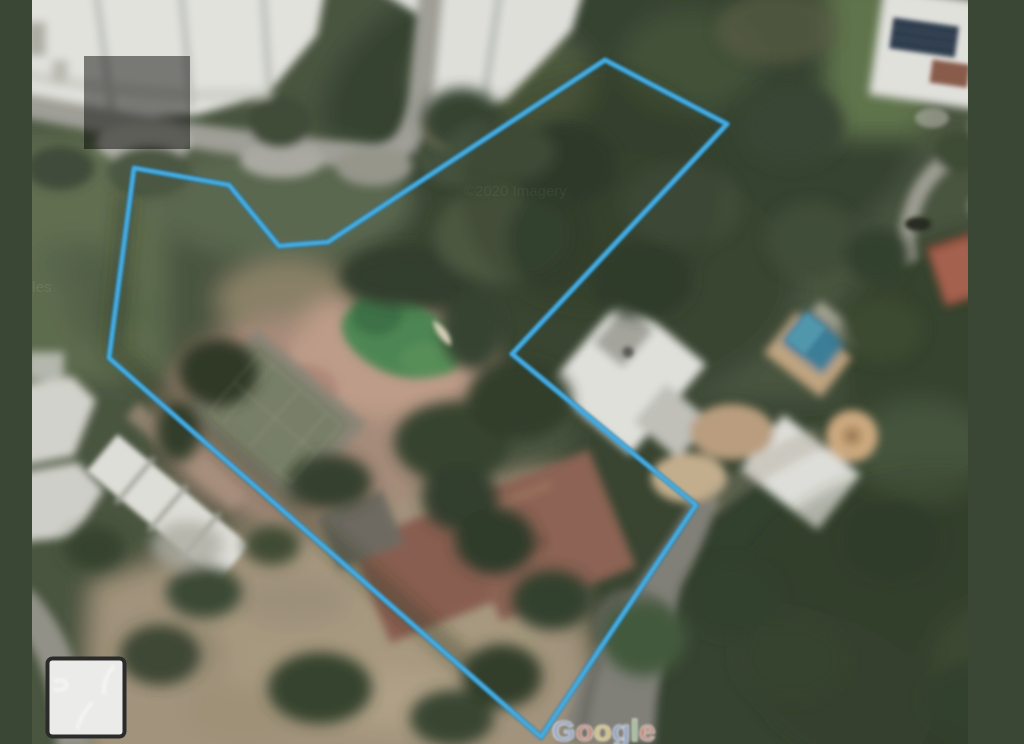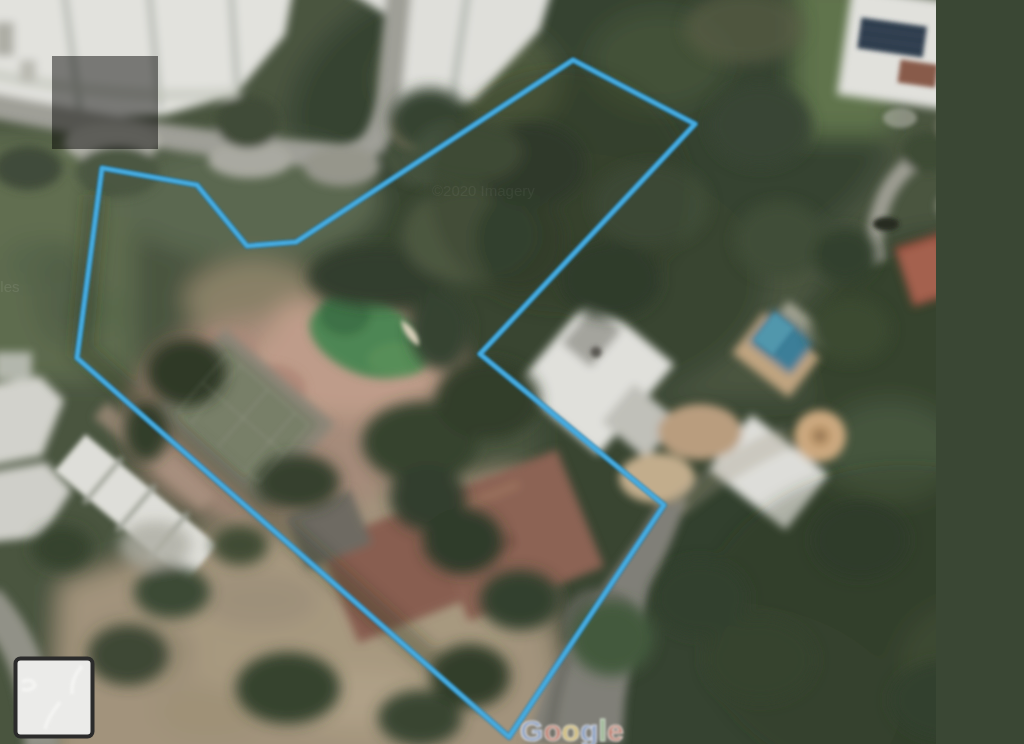--- a/index.html
+++ b/index.html
@@ -1,16 +1,16 @@
 <!DOCTYPE html>
 <html><head>
 <meta charset="utf-8">
 <style>
   html,body{margin:0;padding:0;background:#3a4734;}
-  #map{position:relative;width:936px;height:744px;overflow:hidden;font-family:"Liberation Sans",sans-serif;}
+  #map{position:relative;width:936px;height:744px;overflow:hidden;font-family:"Liberation Sans",sans-serif;margin-left:32px;}
   svg{display:block;}
 </style>
 </head>
 <body>
 
 <div id="map">
 <svg width="1024" height="744" viewBox="0 0 1024 744">
 <defs>
   <filter id="b12" x="-15%" y="-15%" width="130%" height="130%">
           <feGaussianBlur stdDeviation="12"></feGaussianBlur>

